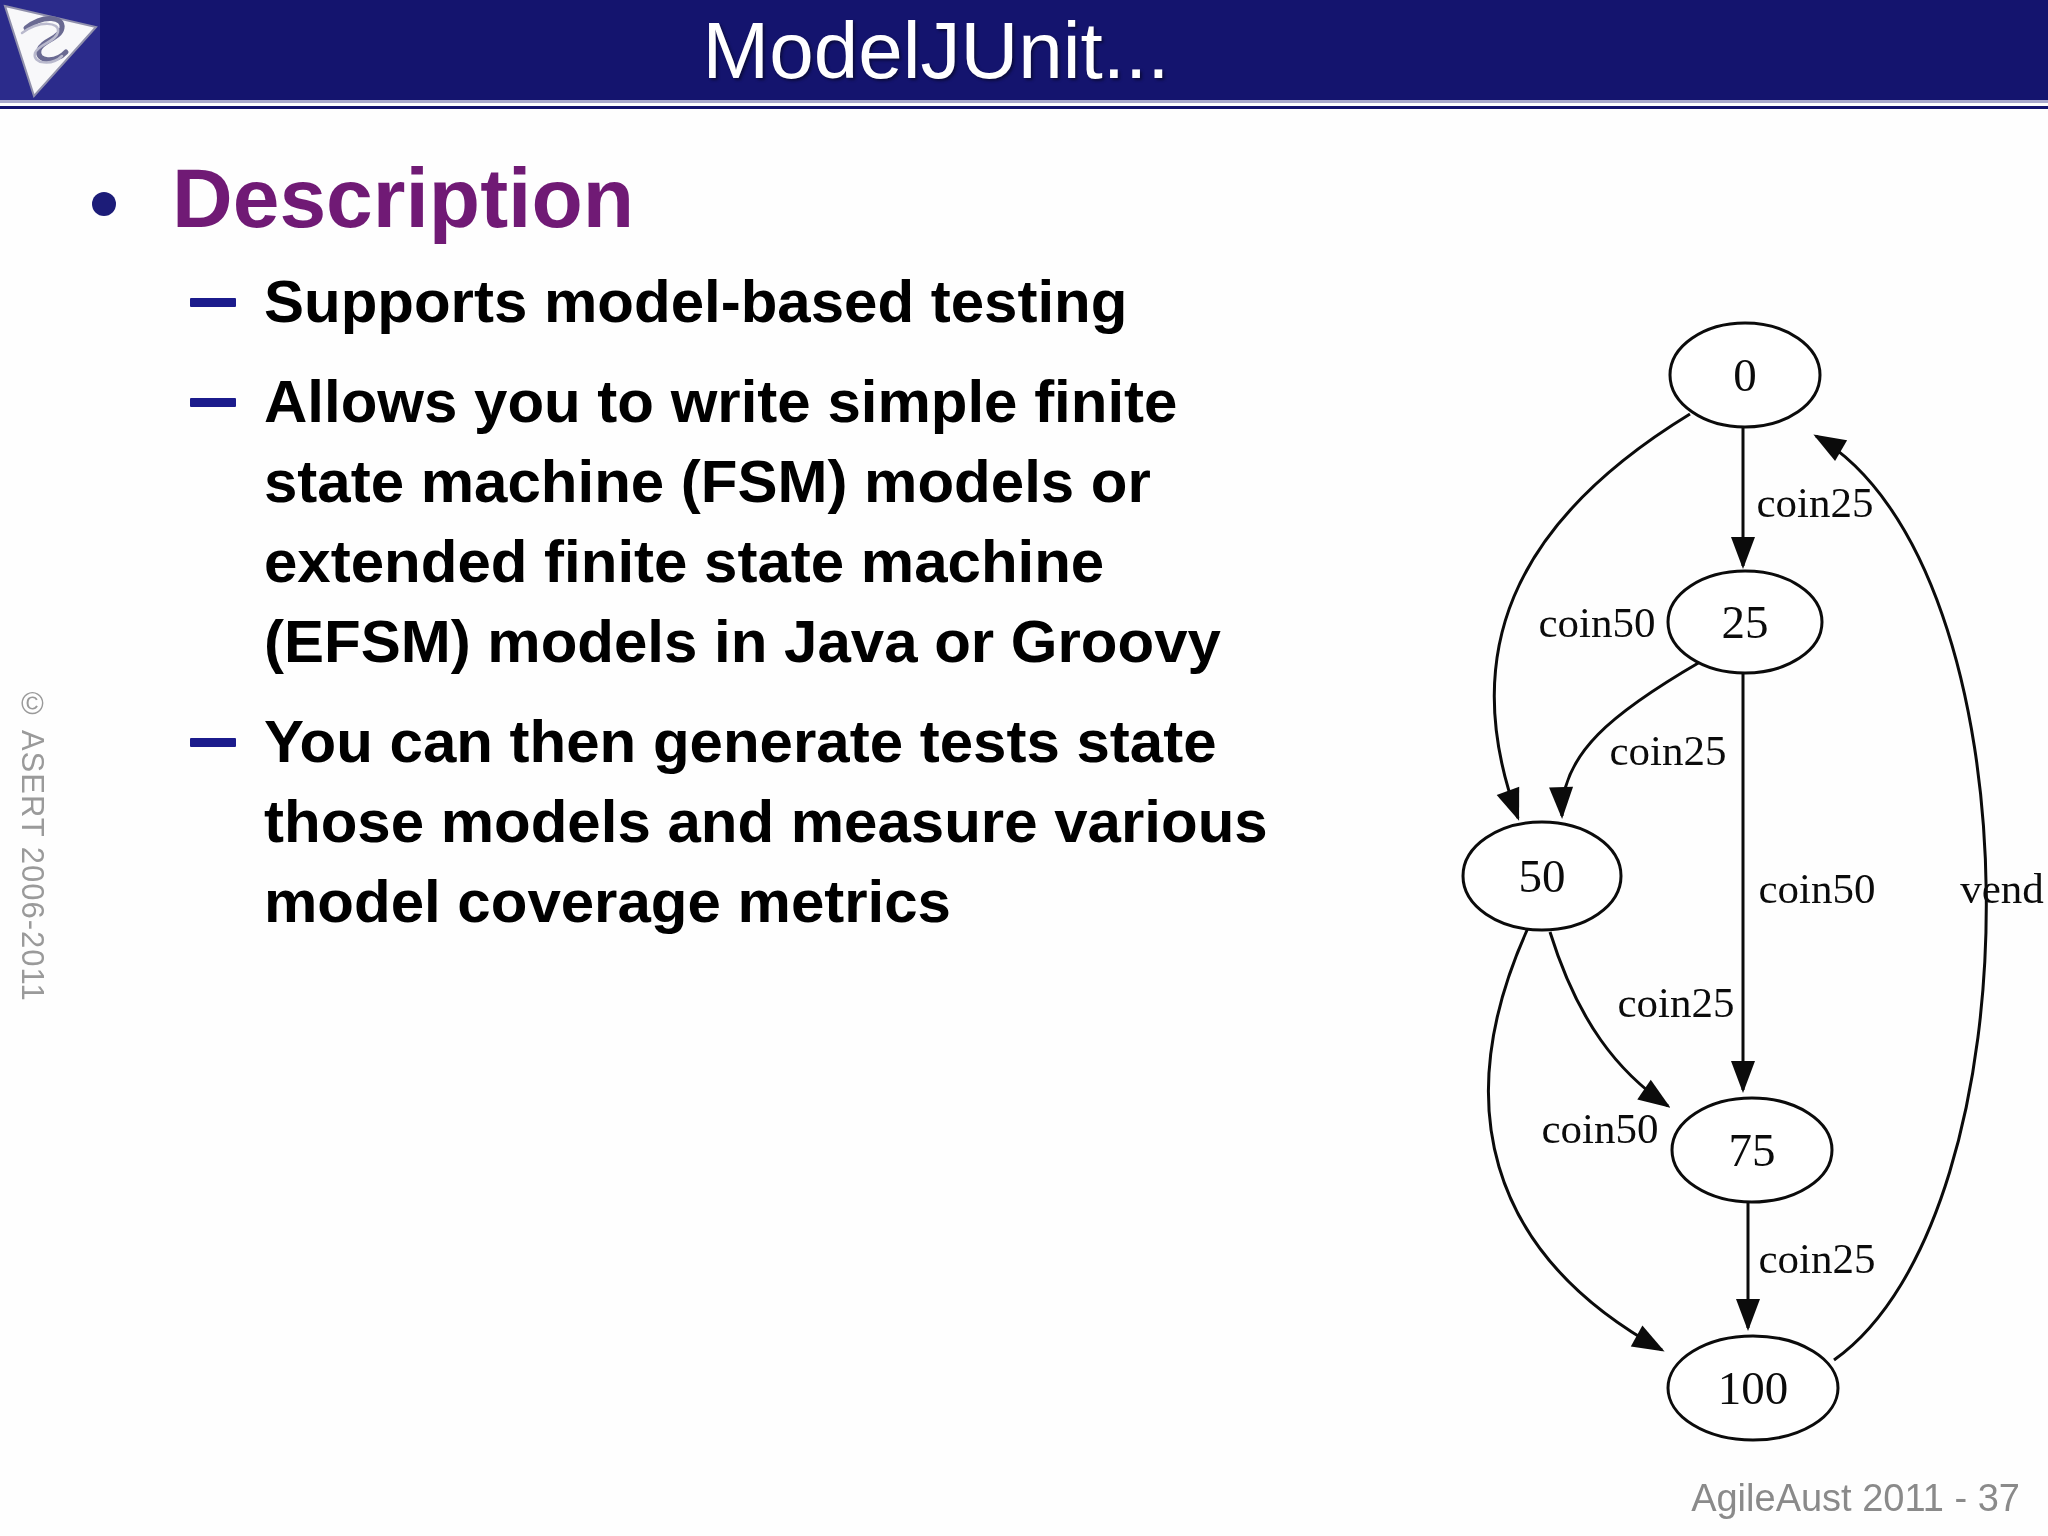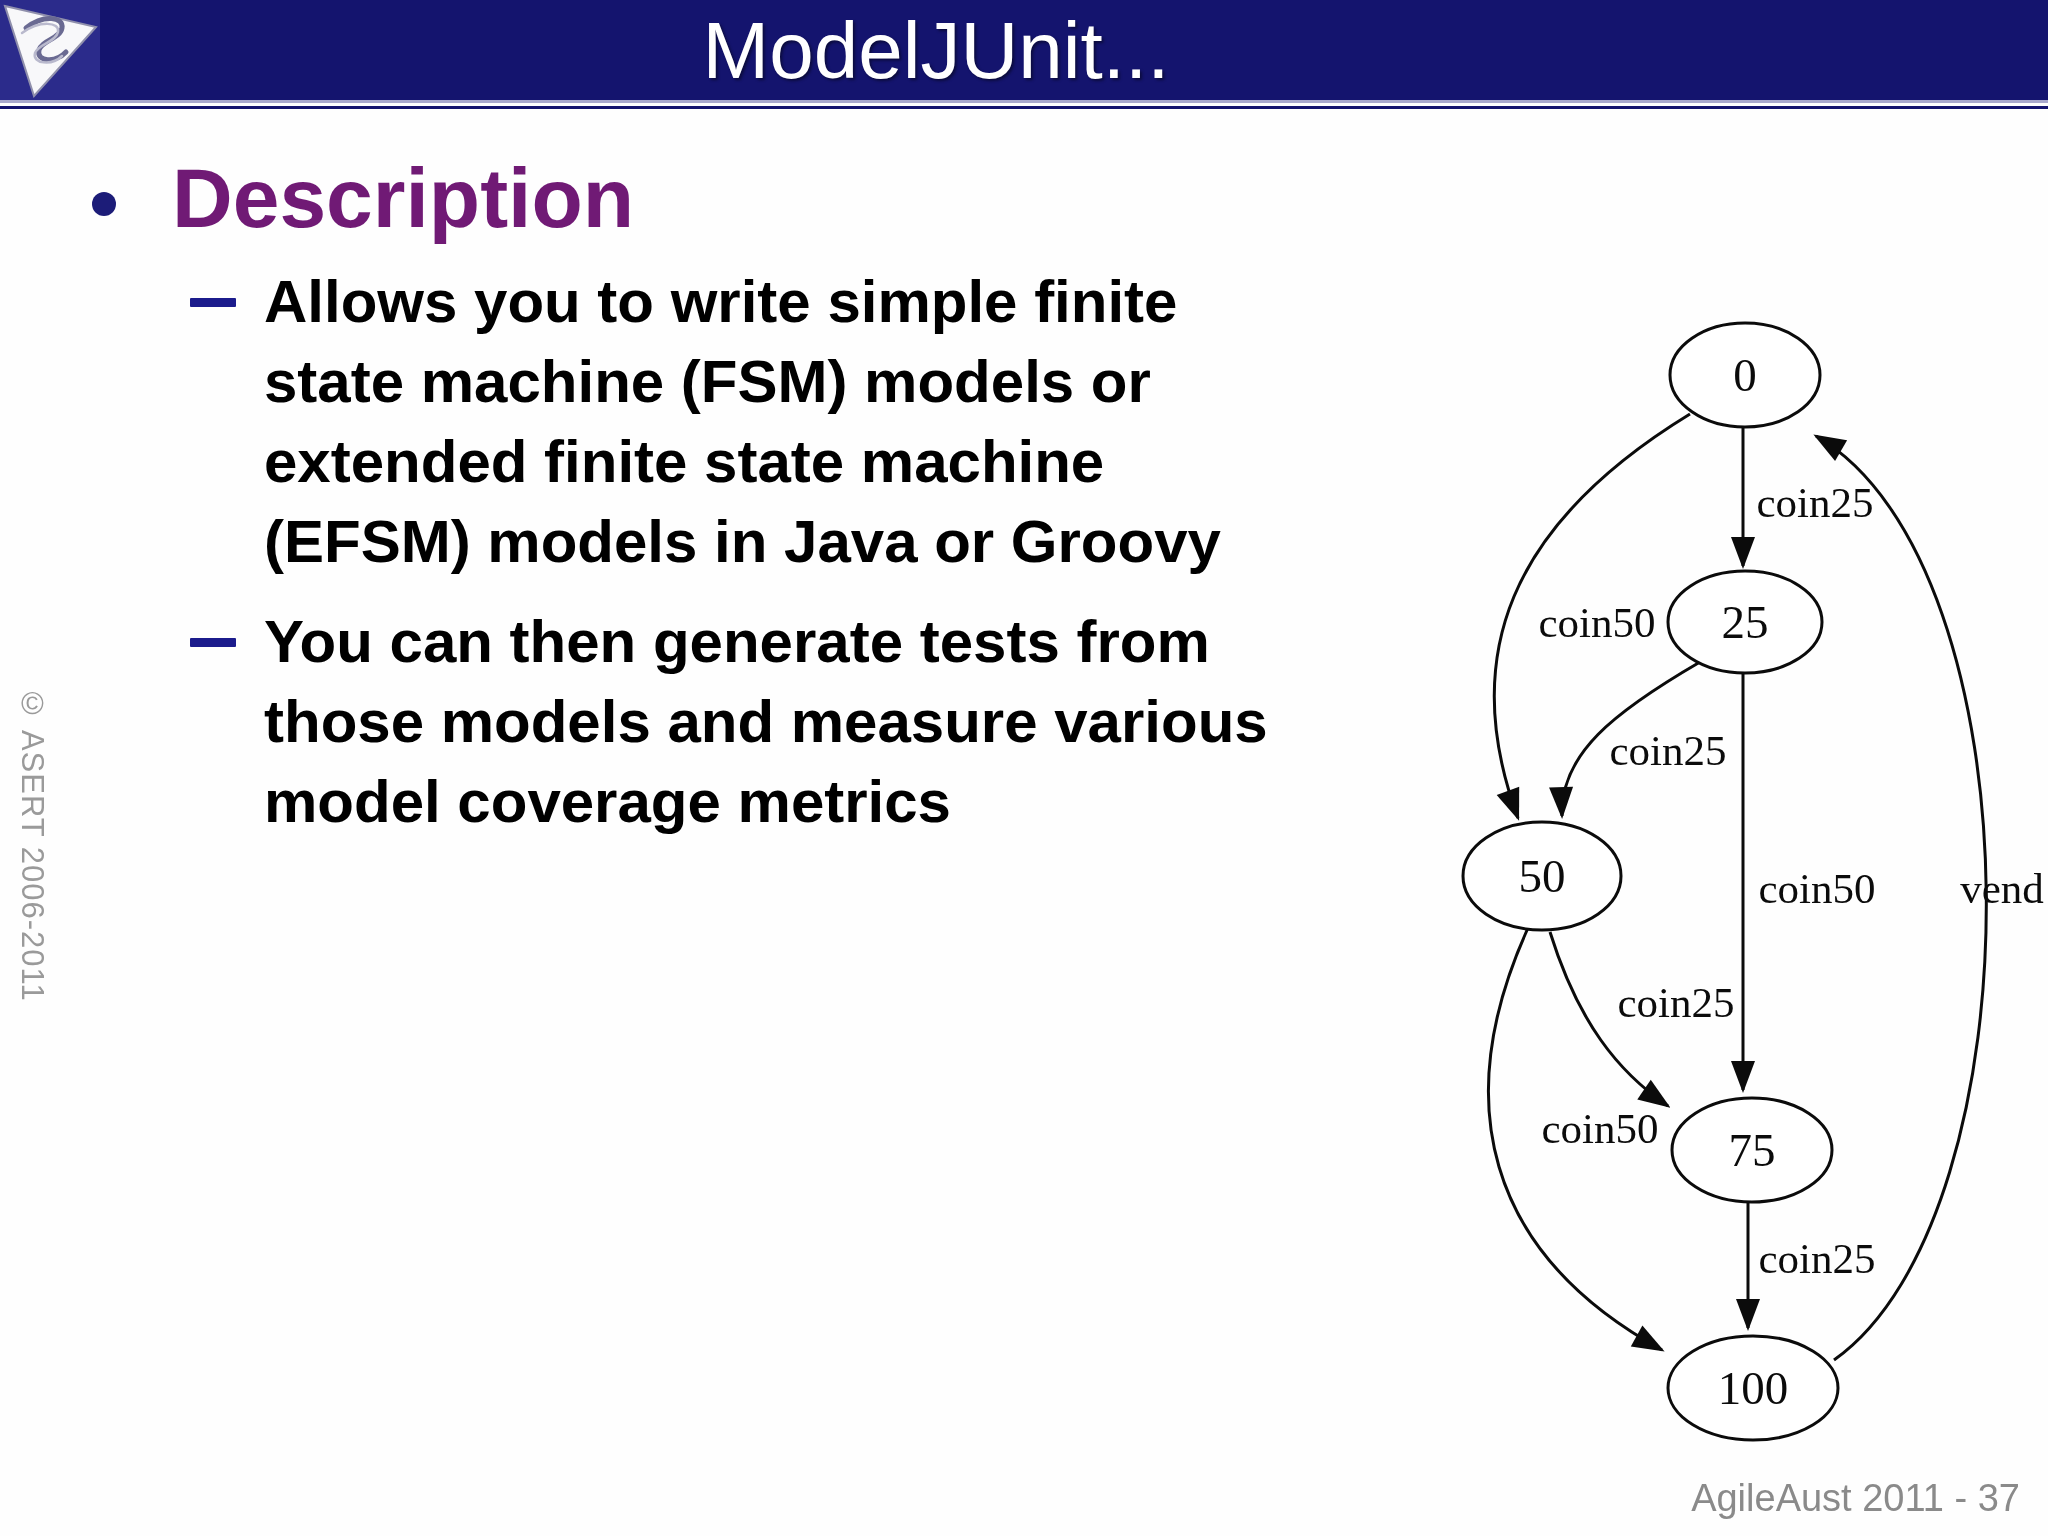--- a/index.html
+++ b/index.html
@@ -110,28 +110,32 @@
   </div>
 
   <div class="heading-row">
     <div class="heading-dot"></div>
     <div class="heading-text">Description</div>
   </div>
 
   <div class="bullets" id="bullets">
       <div class="bullet-item">
         <span class="bullet-dash"></span>
+        <div class="bullet-text">Supports model-based testing</div>
+      </div>
+      <div class="bullet-item">
+        <span class="bullet-dash"></span>
         <div class="bullet-text">Allows you to write simple finite
 state machine (FSM) models or
 extended finite state machine
 (EFSM) models in Java or Groovy</div>
       </div>
       <div class="bullet-item">
         <span class="bullet-dash"></span>
-        <div class="bullet-text">You can then generate tests from
+        <div class="bullet-text">You can then generate tests state
 those models and measure various
 model coverage metrics</div>
       </div>
     </div>
 
   <div class="diagram">
     <svg id="fsm-svg" viewBox="1400 220 648 1280">
       <defs>
         <marker id="arrowhead" markerUnits="userSpaceOnUse" markerWidth="36" markerHeight="28" refX="30" refY="13" orient="auto">
           <path d="M1,1 L33,13 L1,25 Z" fill="#0b0b0b"></path>

